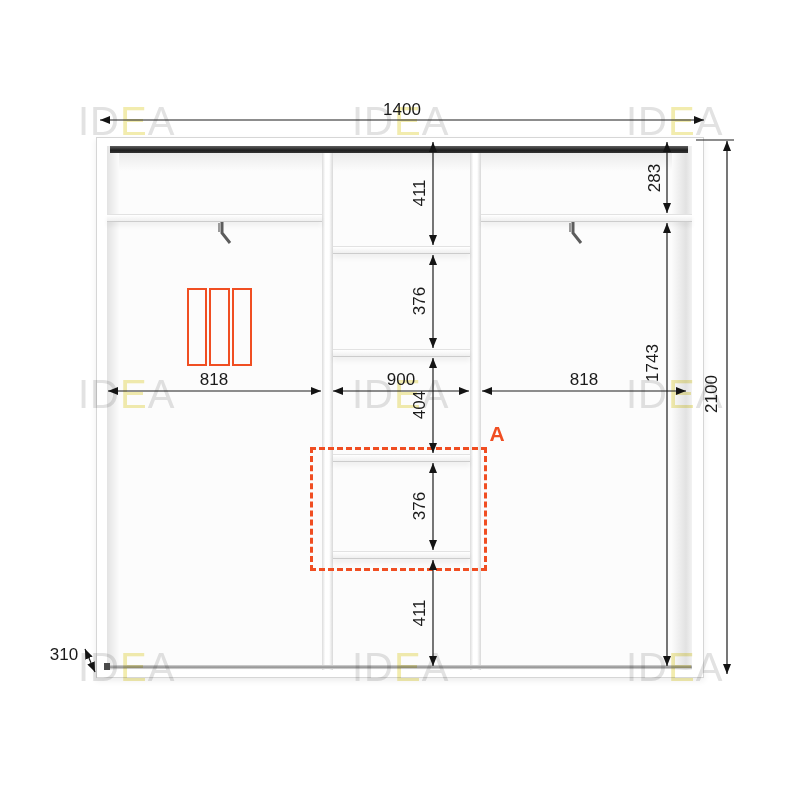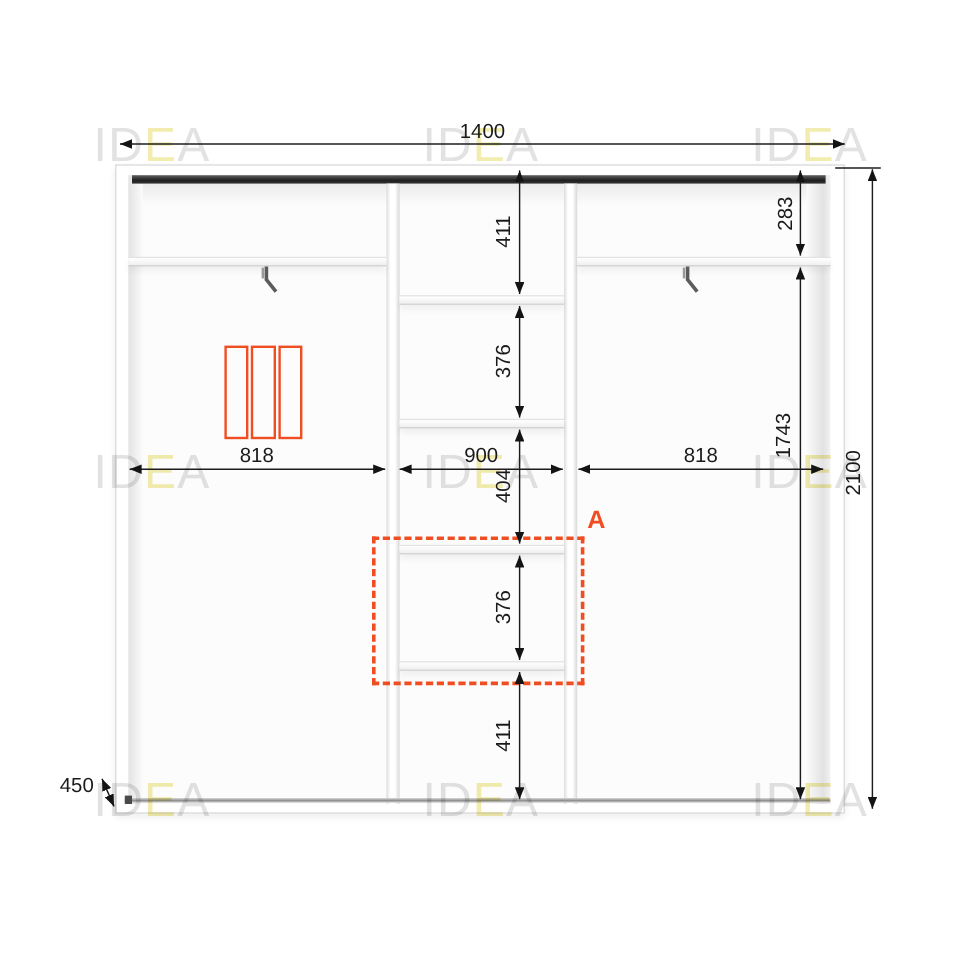--- a/index.html
+++ b/index.html
@@ -136,21 +136,21 @@
       <path d="M219,223 v9" stroke="#9a9a9a" stroke-width="2"></path>
       <path d="M573,222 v11 l8,10" stroke="#5c5c5c" stroke-width="3"></path>
       <path d="M570,223 v9" stroke="#9a9a9a" stroke-width="2"></path>
     </g>
   </svg>
 
   <div class="dim-label" style="left:402px;top:110px">1400</div>
   <div class="dim-label" style="left:214px;top:380px">818</div>
   <div class="dim-label" style="left:401px;top:380px">900</div>
   <div class="dim-label" style="left:584px;top:380px">818</div>
-  <div class="dim-label" style="left:64px;top:655px">450</div>
+  <div class="dim-label" style="left:64px;top:655px">310</div>
   <div class="dim-label v" style="left:420px;top:193px">411</div>
   <div class="dim-label v" style="left:420px;top:301px">376</div>
   <div class="dim-label v" style="left:420px;top:405px">404</div>
   <div class="dim-label v" style="left:420px;top:506px">376</div>
   <div class="dim-label v" style="left:420px;top:613px">411</div>
   <div class="dim-label v" style="left:655px;top:178px">283</div>
   <div class="dim-label v" style="left:653px;top:363px">1743</div>
   <div class="dim-label v" style="left:712px;top:394px">2100</div>
 
 </div>

